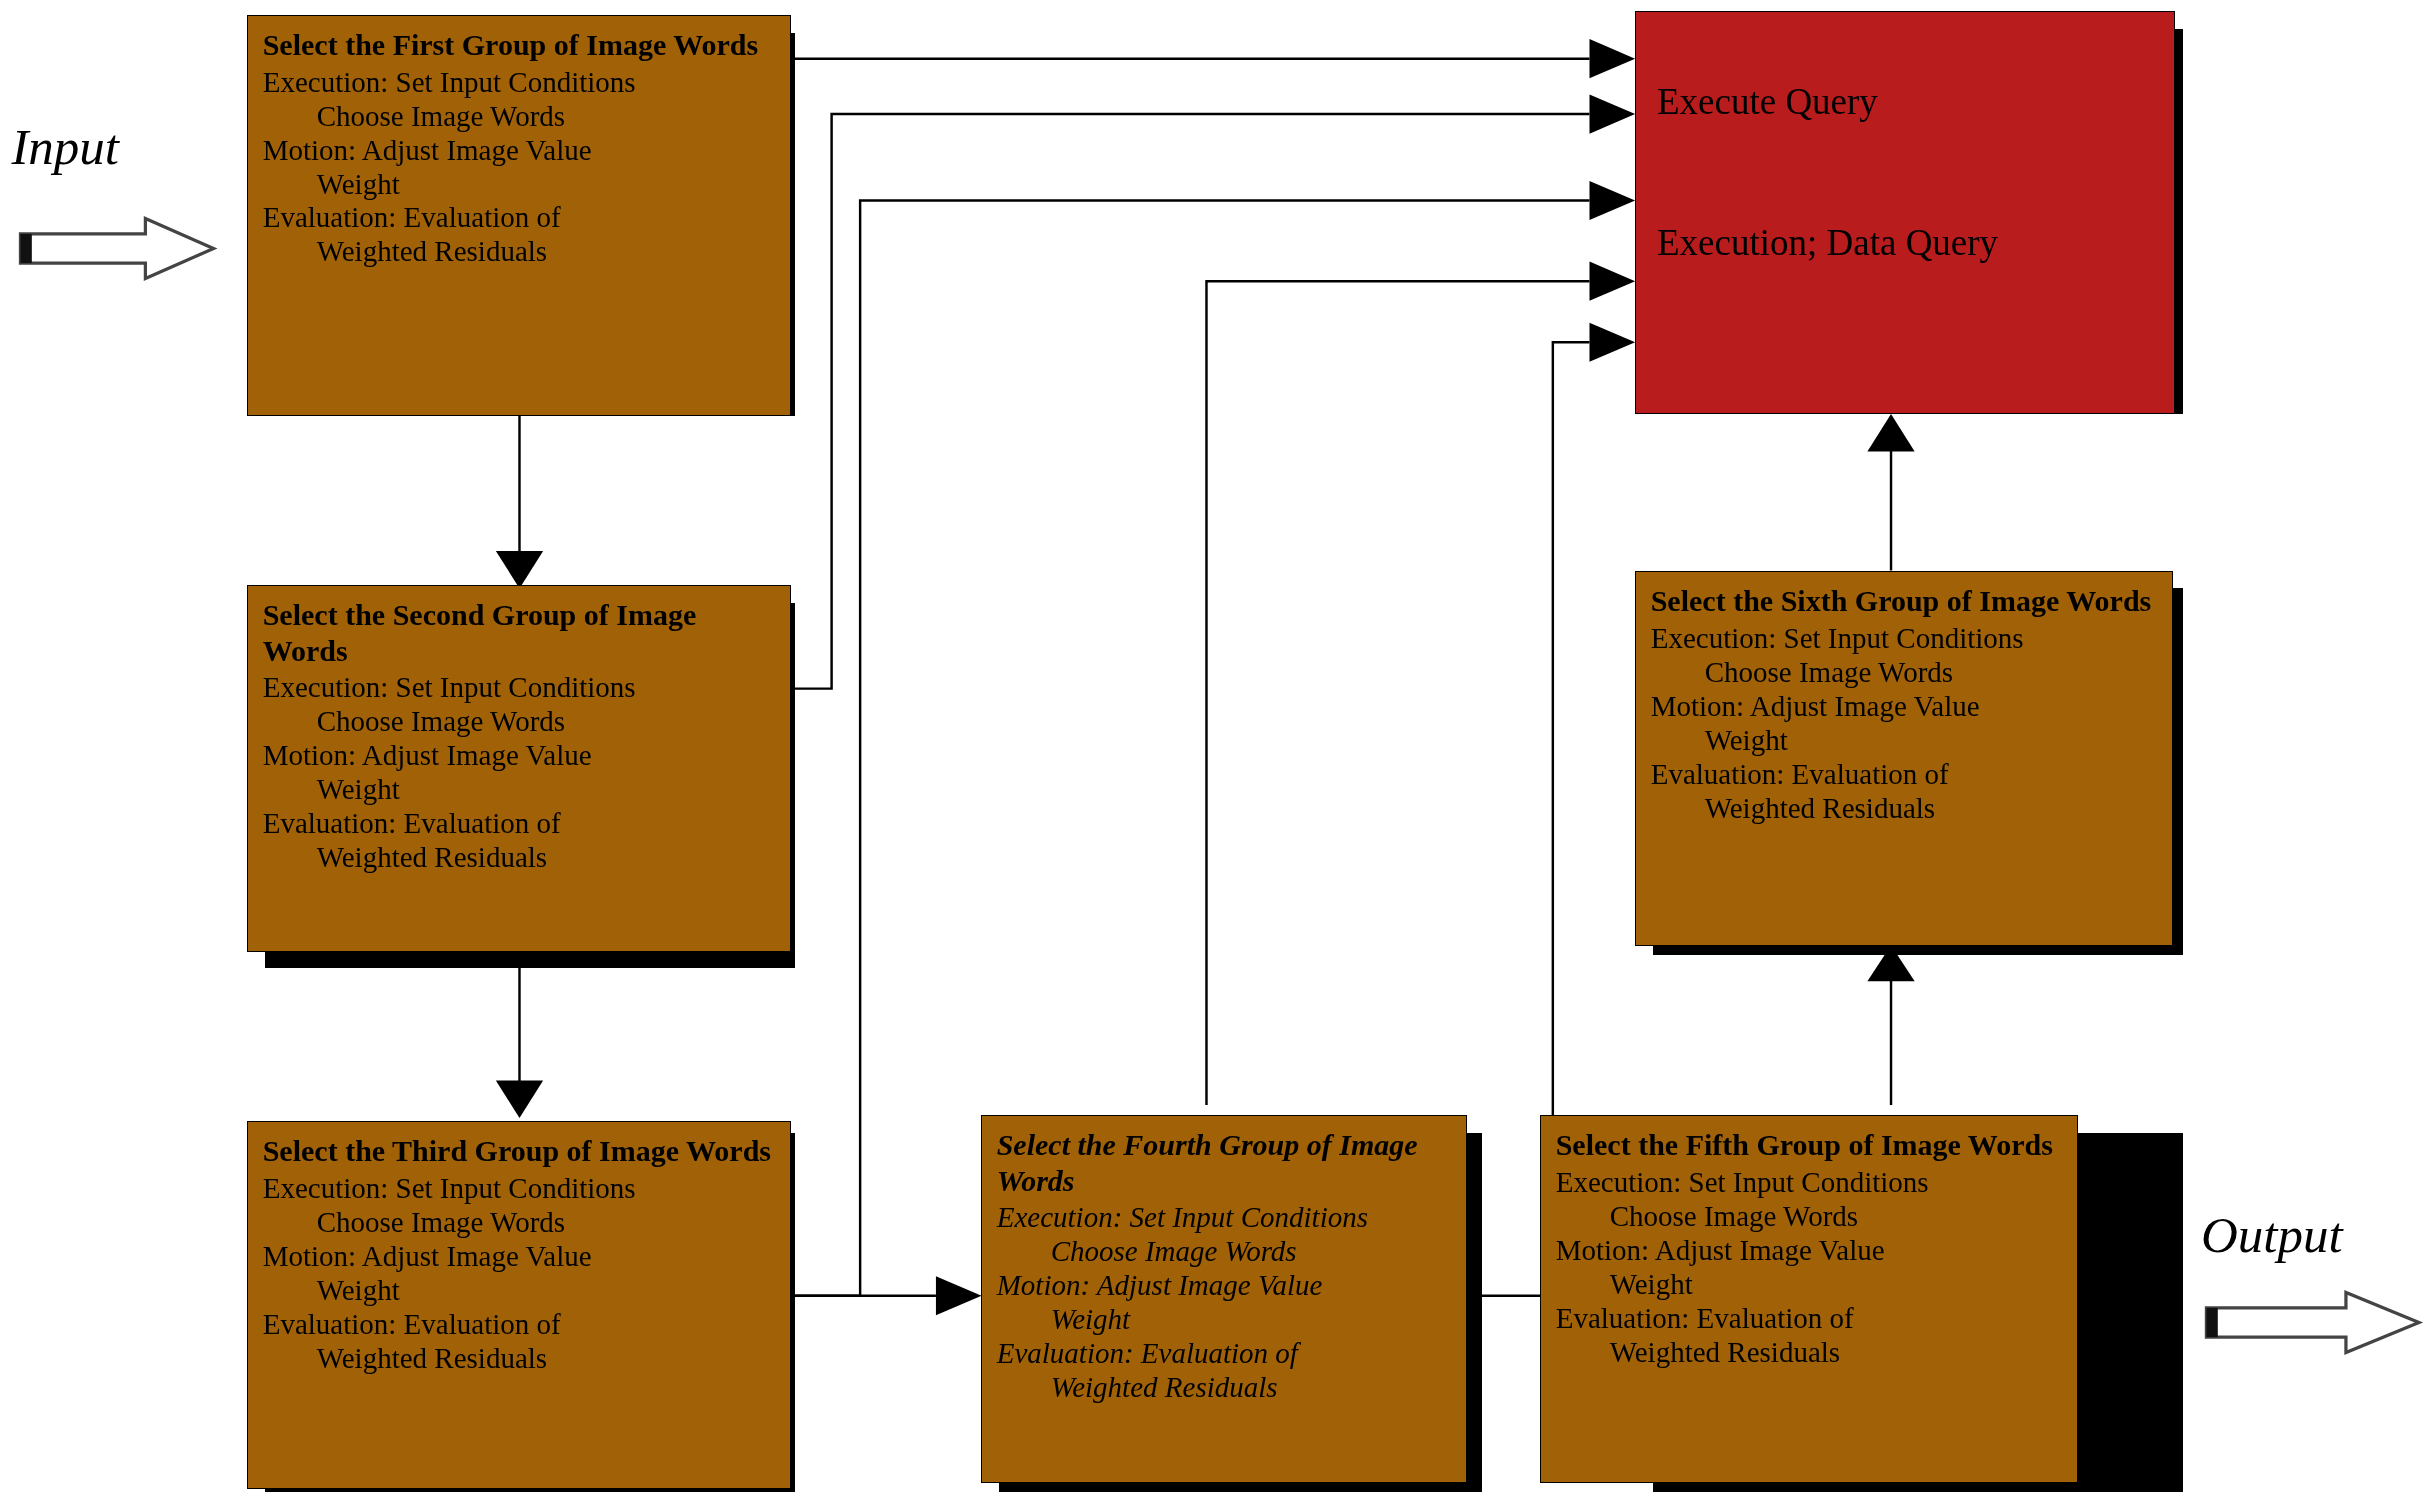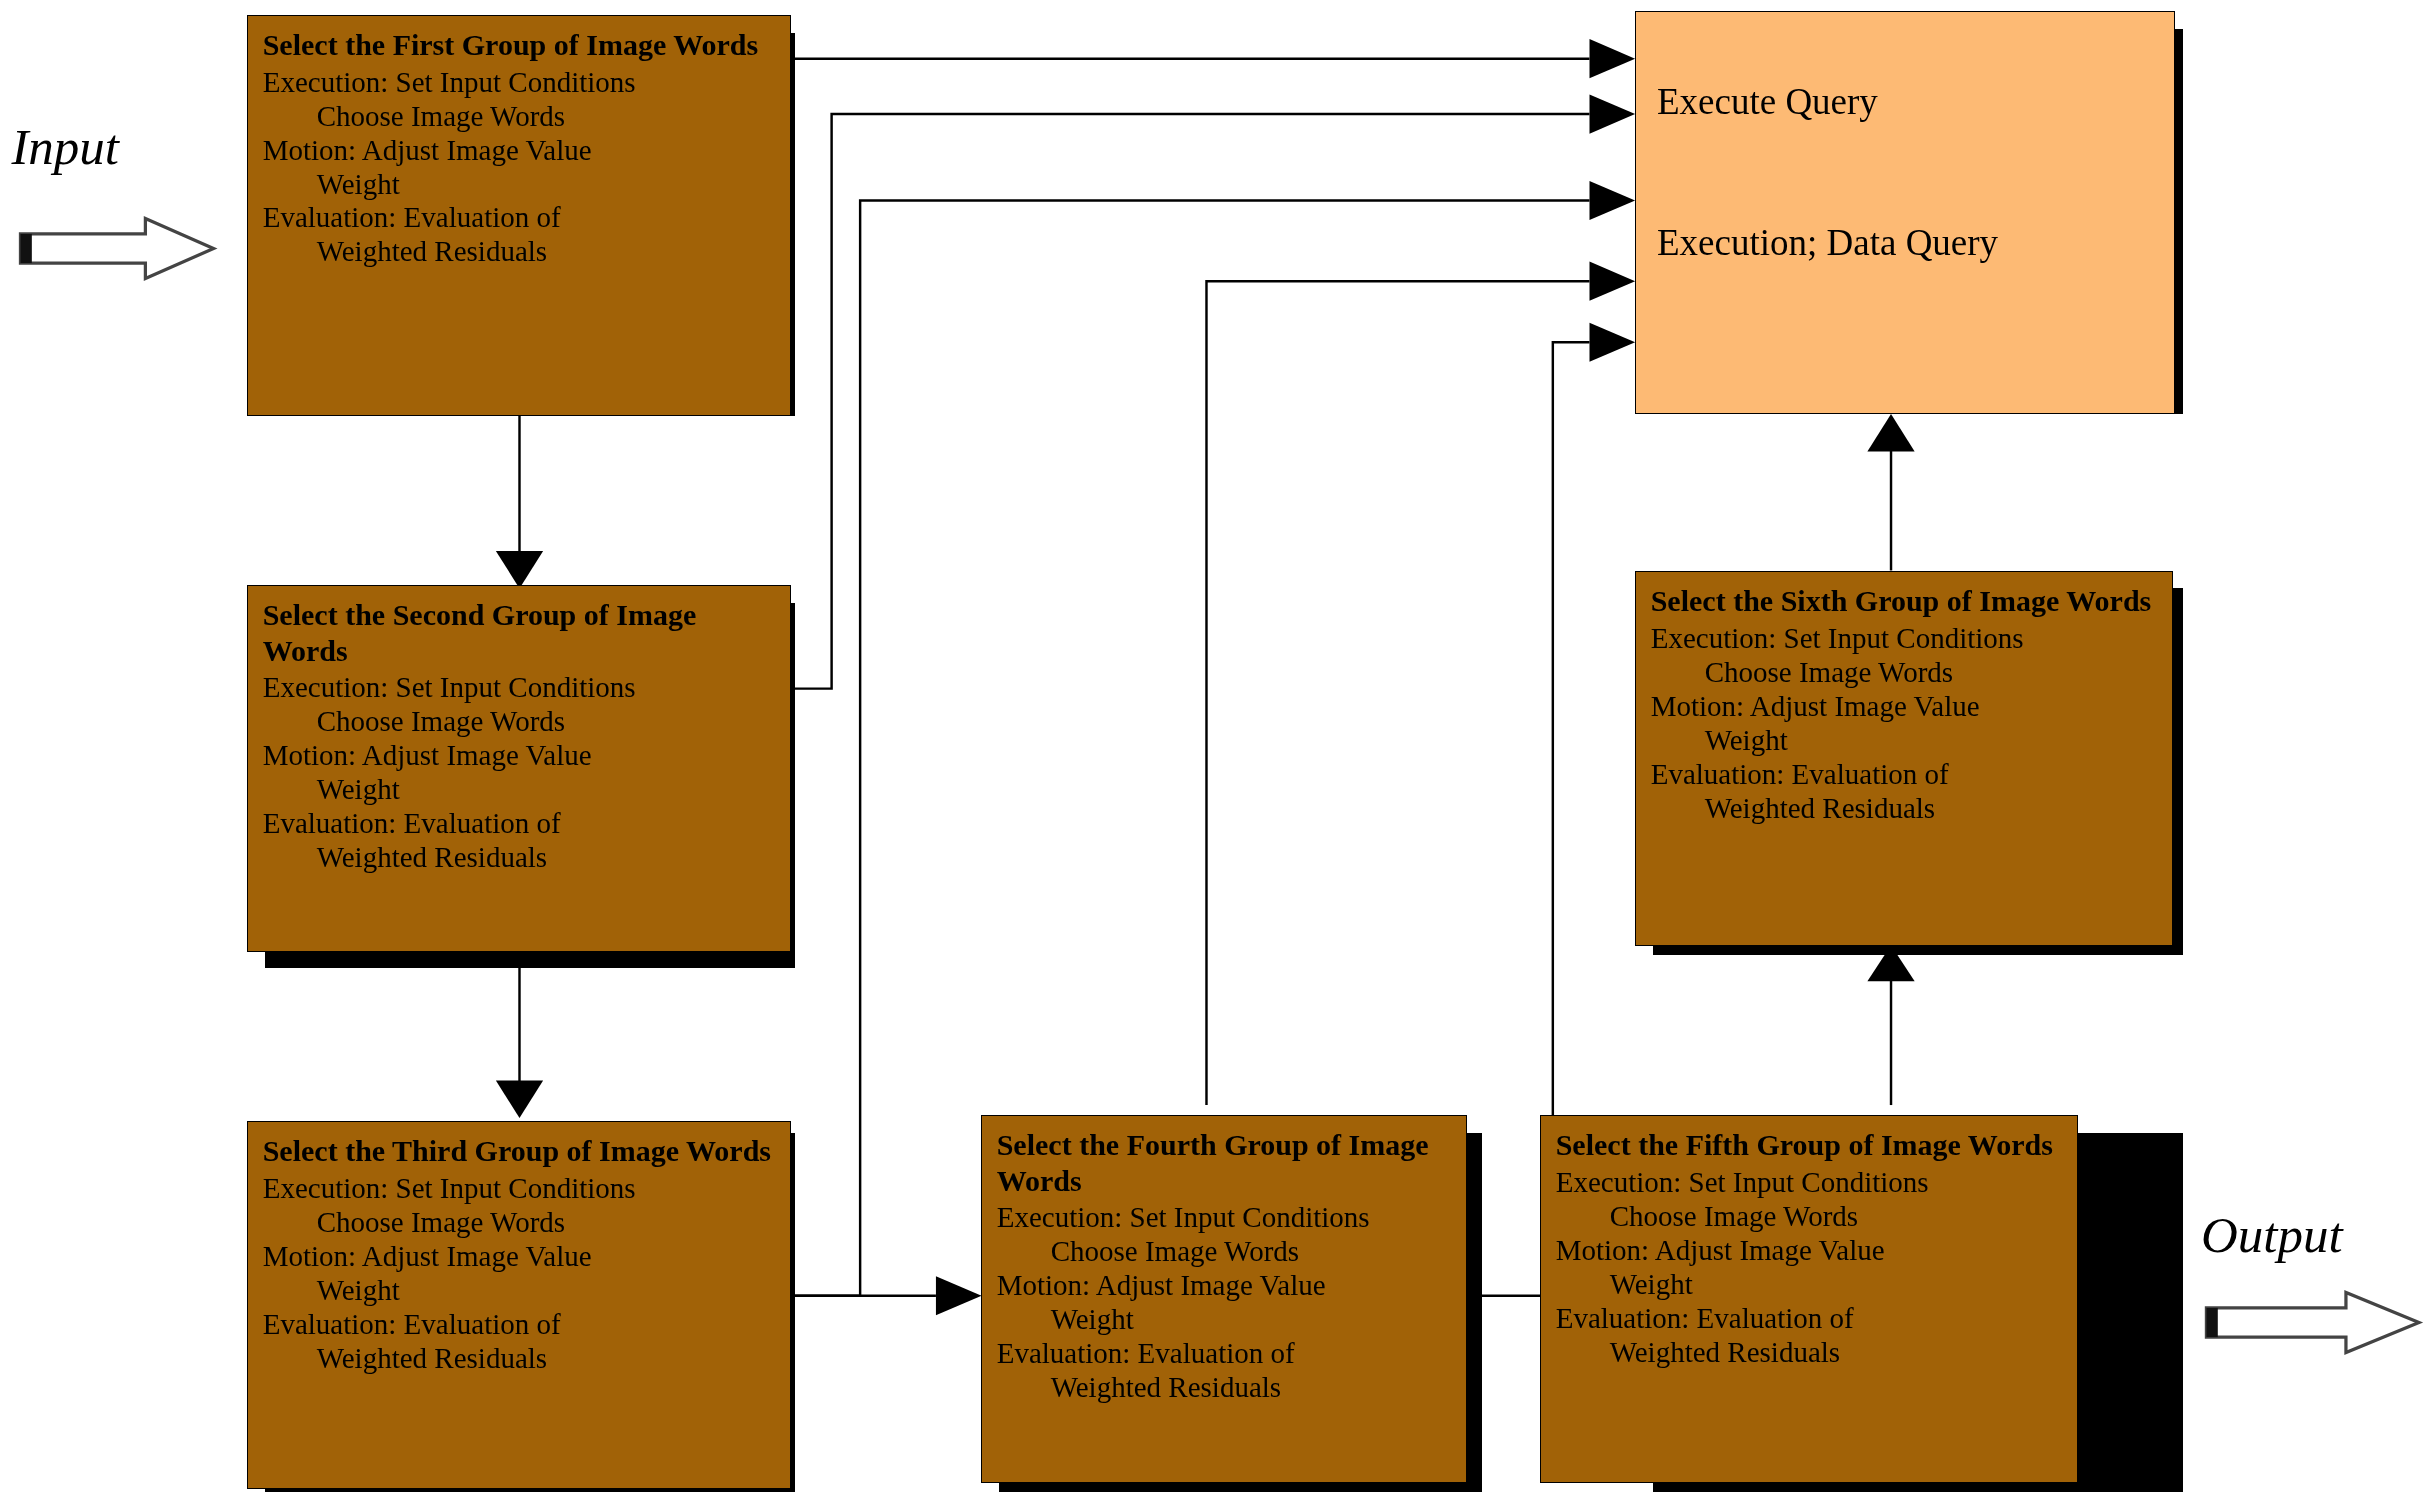--- a/index.html
+++ b/index.html
@@ -39,21 +39,21 @@
     line-height:1.17;
     color:#000;
   }
   .node-lines .ln{white-space:pre;}
   .node-lines .ind{padding-left:54px;}
 
   
   .plain-node{
     position:absolute;
     box-sizing:border-box;
-    background:#fdba74;
+    background:#b91c1c;
     border:1.6px solid #000000;
     z-index:2;
   }
   .plain-line{
     position:absolute;
     font-size:37px;
     color:#000;
     white-space:pre;
   }
 
@@ -168,21 +168,21 @@
       <div class="ln">Execution: Set Input Conditions</div>
       <div class="ln ind">Choose Image Words</div>
       <div class="ln">Motion: Adjust Image Value</div>
       <div class="ln ind">Weight</div>
       <div class="ln">Evaluation: Evaluation of</div>
       <div class="ln ind">Weighted Residuals</div>
     </div>
   </div>
 
   <div class="shadow" style="left:999px;top:1133px;width:483px;height:359px;"></div>
-  <div class="node" id="n4" style="left:981px;top:1115px;width:486px;height:368px;">
+  <div class="node" id="n4" style="left:981px;top:1115px;width:486px;height:368px;font-style:italic;">
     <div class="node-title">Select the Fourth Group of Image Words</div>
     <div class="node-lines">
       <div class="ln">Execution: Set Input Conditions</div>
       <div class="ln ind">Choose Image Words</div>
       <div class="ln">Motion: Adjust Image Value</div>
       <div class="ln ind">Weight</div>
       <div class="ln">Evaluation: Evaluation of</div>
       <div class="ln ind">Weighted Residuals</div>
     </div>
   </div>

